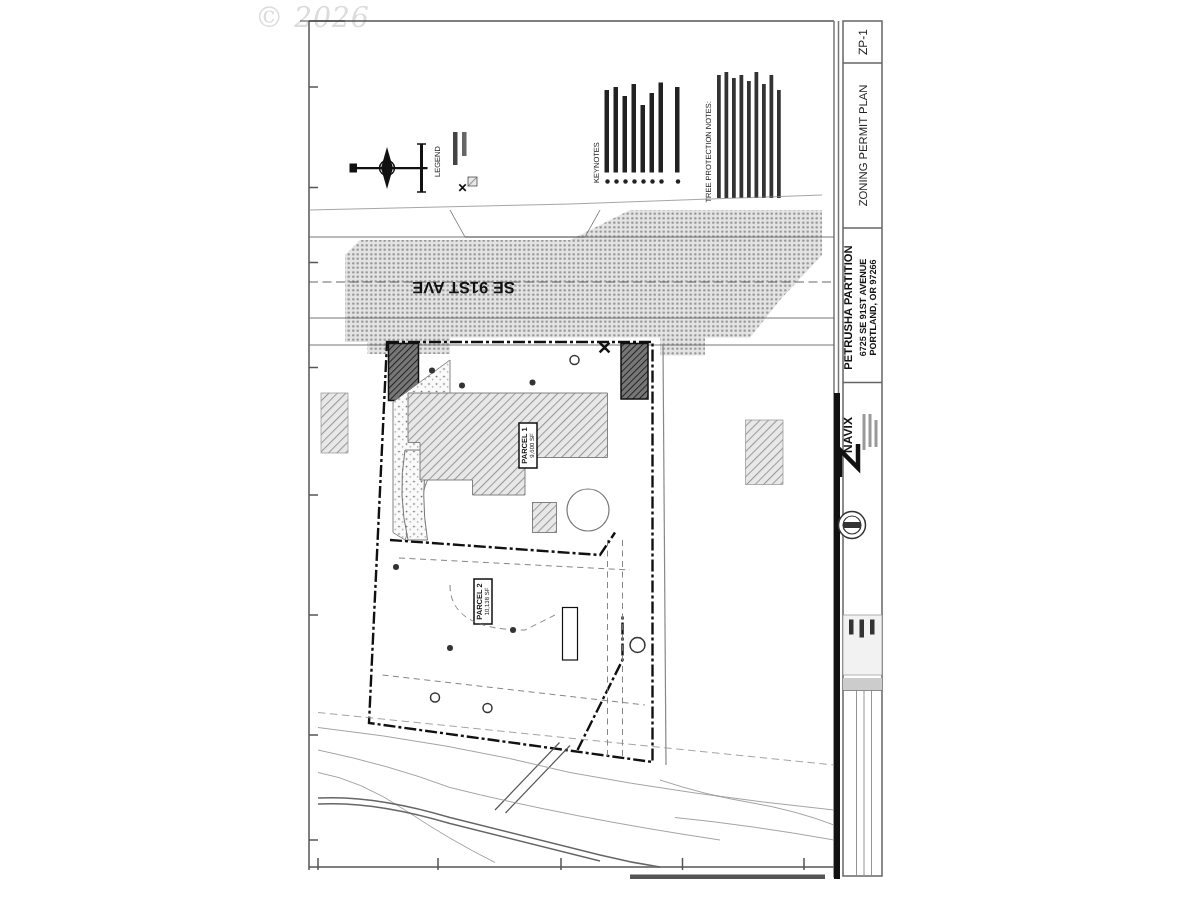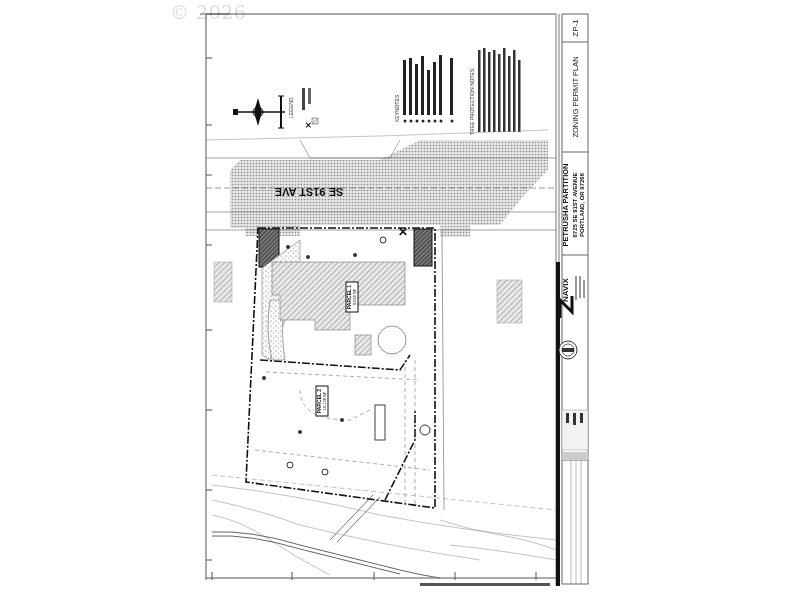--- a/index.html
+++ b/index.html
@@ -1,18 +1,18 @@
 <!DOCTYPE html>
 <html><head>
 <meta charset="utf-8">
 <style>
   html, body { margin:0; padding:0; background:#ffffff; }
   body { width:800px; height:600px; position:relative; overflow:hidden; font-family:"Liberation Sans", sans-serif; }
   #sheet { position:absolute; left:0; top:0; width:800px; height:600px; }
-  .watermark { position:absolute; left:170px; top:1px; font-family:"DejaVu Serif", serif; font-size:19px; color:#dcdcdc; letter-spacing:0.5px; }
+  .watermark { position:absolute; left:170px; top:1px; font-family:"DejaVu Serif", serif; font-size:19px; color:#dcdcdc; letter-spacing:0.5px;font-style:italic; }
   .vtext { font-family:"Liberation Sans", sans-serif; }
 </style>
 </head>
 <body>
 
 <div class="watermark">© 2026</div>
 
 <svg id="sheet" viewBox="0 0 800 600" xmlns="http://www.w3.org/2000/svg">
   <defs>
     <pattern id="dots" width="3" height="3" patternUnits="userSpaceOnUse">

